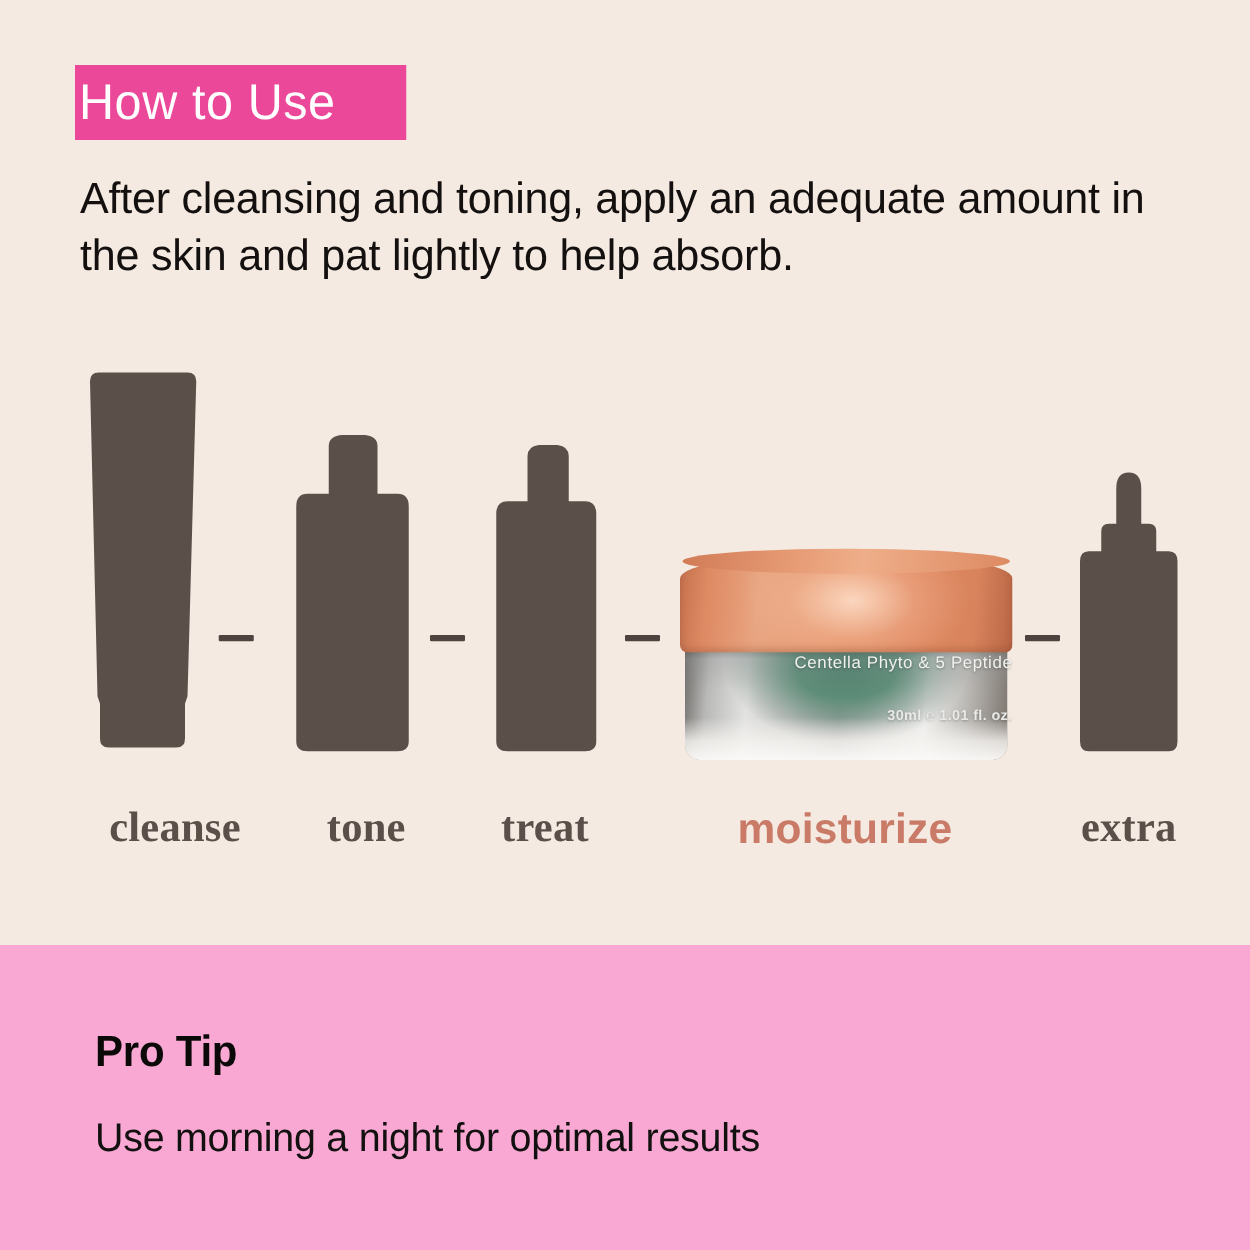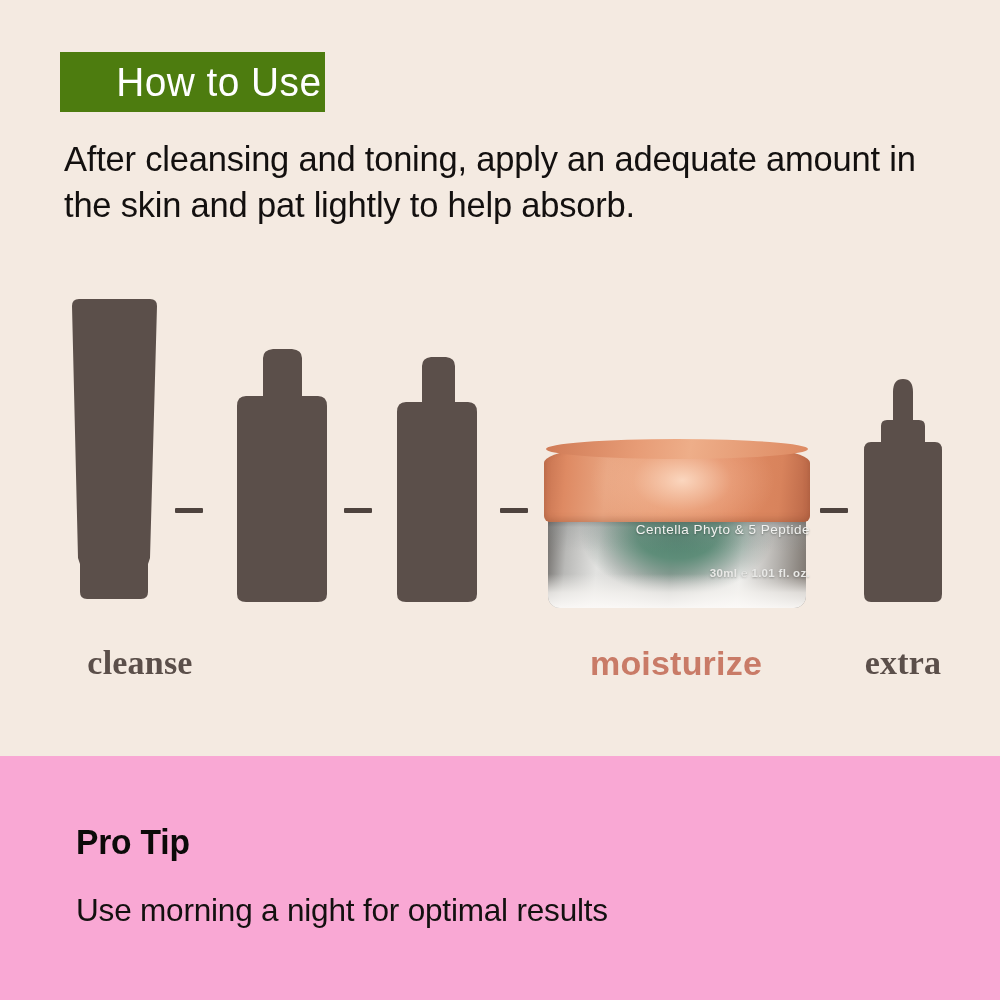--- a/index.html
+++ b/index.html
@@ -22,24 +22,24 @@
     background: #F4EAE1;
   }
 
   
   .howto-badge {
     position: absolute;
     left: 60px;
     top: 52px;
     width: 265px;
     height: 60px;
-    background: #4d7c0f;
+    background: #ec4899;
     display: flex;
     align-items: center;
-    justify-content: flex-end;
+    justify-content: flex-start;
   }
   .howto-badge .label {
     color: #FFFFFF;
     font-family: "Liberation Sans", sans-serif;
     font-size: 40px;
     font-weight: 400;
     letter-spacing: 0.5px;
     line-height: 1;
     transform: scaleX(0.97);
   }
@@ -253,28 +253,30 @@
       </div>
       <div class="step-label">cleanse</div>
     </div>
 
     <div class="step" id="step-tone">
       <div class="art" style="left:36px;">
         <svg width="96" height="262" viewBox="0 0 96 262" xmlns="http://www.w3.org/2000/svg">
           <path class="sil" d="M29 14 Q29 6 39 5 L58 5 Q68 6 68 14 L68 52 L84 52 Q93 52 93 62 L93 250 Q93 258 84 258 L12 258 Q3 258 3 250 L3 62 Q3 52 12 52 L29 52 Z"></path>
         </svg>
       </div>
+      <div class="step-label">tone</div>
     </div>
 
     <div class="step" id="step-treat">
       <div class="art" style="left:34px;">
         <svg width="86" height="252" viewBox="0 0 86 252" xmlns="http://www.w3.org/2000/svg">
           <path class="sil" d="M28 12 Q28 4 37 3 L52 3 Q61 4 61 12 L61 48 L74 48 Q83 48 83 58 L83 240 Q83 248 74 248 L12 248 Q3 248 3 240 L3 58 Q3 48 12 48 L28 48 Z"></path>
         </svg>
       </div>
+      <div class="step-label">treat</div>
     </div>
 
     <div class="step" id="step-moisturize">
       <div class="jar">
         <div class="jar-body"></div>
         <div class="jar-lid"></div>
         <div class="jar-lid-top"></div>
         <div class="jar-text">
           <div class="line1">Centella Phyto &amp; 5 Peptide</div>
           <div class="line3">30ml ℮ 1.01 fl. oz.</div>

